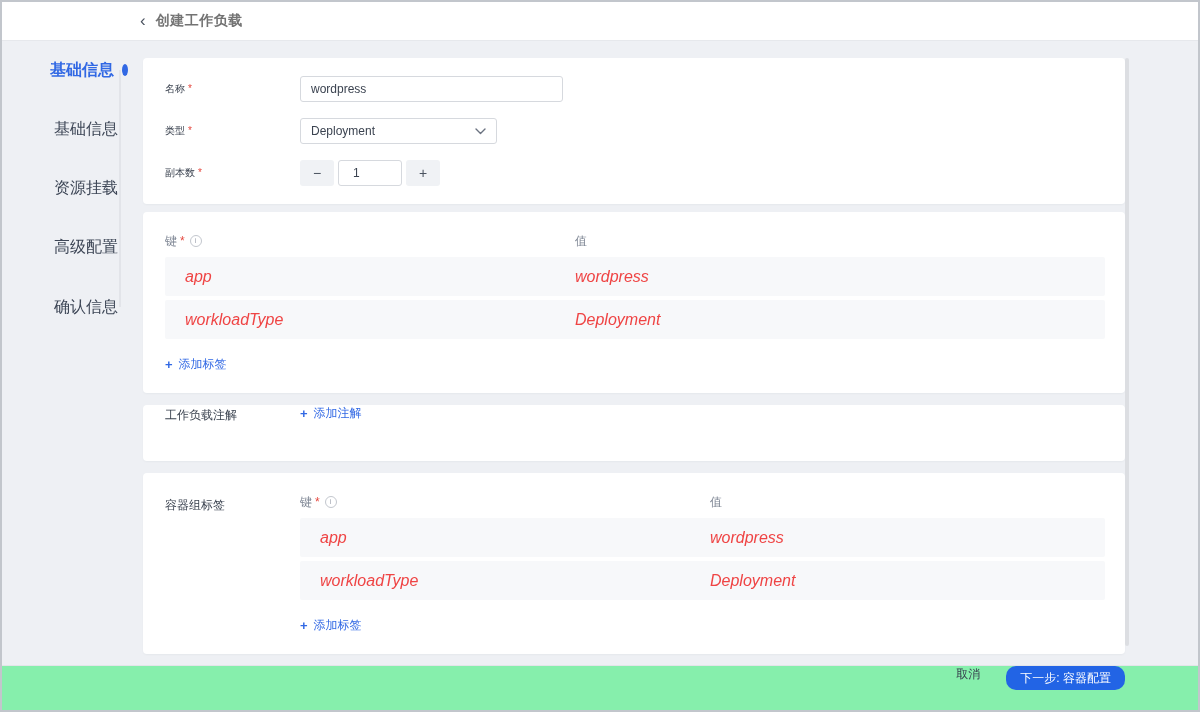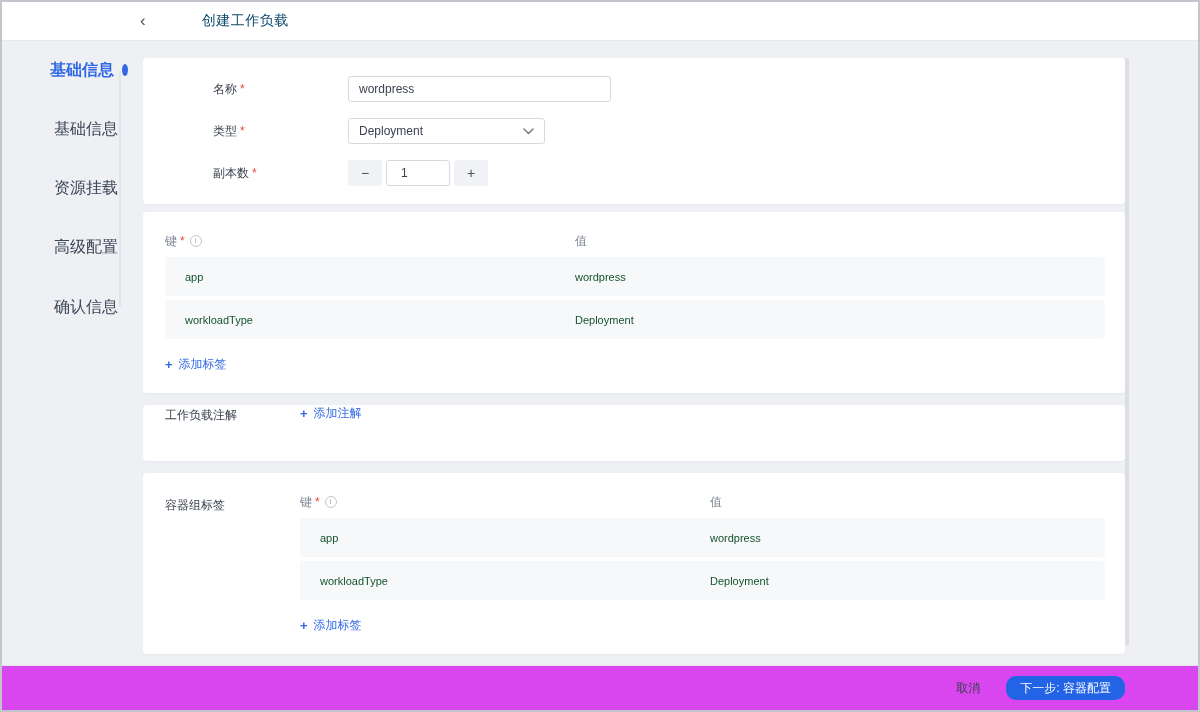--- a/index.html
+++ b/index.html
@@ -13,21 +13,21 @@
   }
   
   .topbar {
     height:39px; background:#fff; border-bottom:1px solid #e6e8ec;
     display:flex; align-items:center; padding-left:138px;
   }
   .back-btn {
     display:flex; align-items:center; gap:10px; cursor:pointer;
   }
   .back-chevron { font-size:17px; color:#4a525f; line-height:1; margin-top:-2px; }
-  .page-title { font-size:14px; font-weight:400; color:#0c4a6e; letter-spacing:.5px;margin-left:46px; }
+  .page-title { font-size:14px; font-weight:700; color:#737373; letter-spacing:.5px; }
 
   
   .content {
     position:relative; background:#eef0f4;
     height:624px; overflow:hidden;
   }
   
   .stepper { position:absolute; left:53px; top:0; width:78px; height:100%; }
   .step-line { position:absolute; left:64px; top:29px; width:2px; height:237px; background:#e2e4e9; }
   .step { position:absolute; left:0; width:78px; height:16px; display:flex; justify-content:flex-end; align-items:center; cursor:pointer; }
@@ -37,21 +37,21 @@
   .step.active .dot { width:12px; height:12px; background:#fff; border:3px solid #3168e4; margin-right:5px; }
 
   
   .cards { margin-left:141px; width:982px; padding-top:17px; }
   .card { background:#fff; border-radius:4px; box-shadow:0 1px 2px rgba(30,40,60,0.04); }
   .card-basic { height:146px; padding:18px 20px 0 22px; margin-bottom:8px; }
   .card-table { padding:22px 20px 20px 22px; margin-bottom:12px; }
   .card-annot { height:56px; padding:0 20px 0 22px; margin-bottom:12px; display:flex; align-items:flex-start; }
 
   .form-row { display:flex; align-items:center; margin-bottom:16px; }
-  .form-label { width:135px; font-size:12px; color:#3b4350;margin-left:48px; }
+  .form-label { width:135px; font-size:10px; color:#3b4350; }
   .req { color:#e5483f; margin-left:3px; }
 
   .text-input {
     width:263px; height:26px; border:1px solid #d6d9de; border-radius:3px;
     padding:0 10px; font-size:12px; color:#3b4350; background:#fff; outline:none;
     font-family:"Liberation Sans","DejaVu Sans",sans-serif;
   }
   .select {
     width:197px; height:26px; border:1px solid #d6d9de; border-radius:3px;
     display:flex; align-items:center; justify-content:space-between;
@@ -83,34 +83,34 @@
   .info-icon {
     width:12px; height:12px; border:1px solid #c3c7ce; border-radius:50%;
     color:#a6abb5; font-size:8px; line-height:10px; text-align:center;
     margin-left:5px; display:inline-block; font-style:normal;
   }
   .lrow {
     height:39px; background:#f7f8fa; border-radius:2px; margin-bottom:4px;
     display:flex; align-items:center; padding-left:20px;
   }
   .lrow .col-key { width:390px; }
-  .cell-txt { font-size:11px; color:#14532d; }
+  .cell-txt { font-size:16px; color:#ef4444;font-style:italic; }
   .add-link {
     display:inline-flex; align-items:center; gap:6px; margin-top:13px;
     color:#3168e4; font-size:12px; cursor:pointer;
   }
   .plus-glyph { font-size:13px; font-weight:700; }
 
   
   .vscroll { position:absolute; left:1123px; top:17px; width:4px; height:588px; background:#dcdee2; border-radius:2px; }
 
   
   .footer {
-    height:45px; background:#d946ef; border-top:1px solid #e3e5e9;
-    display:flex; align-items:center; justify-content:flex-end; padding-right:73px; gap:26px;
+    height:45px; background:#86efac; border-top:1px solid #e3e5e9;
+    display:flex; align-items:flex-start; justify-content:flex-end; padding-right:73px; gap:26px;
   }
   .cancel-btn { font-size:12px; color:#36404e; background:none; border:none; cursor:pointer;
     font-family:"Liberation Sans","DejaVu Sans",sans-serif; }
   .next-btn {
     height:24px; padding:0 14px; background:#2264e5; color:#fff; border:none; border-radius:10px;
     font-size:12px; cursor:pointer; font-family:"Liberation Sans","DejaVu Sans",sans-serif;
   }
 </style>
 </head>
 <body>

